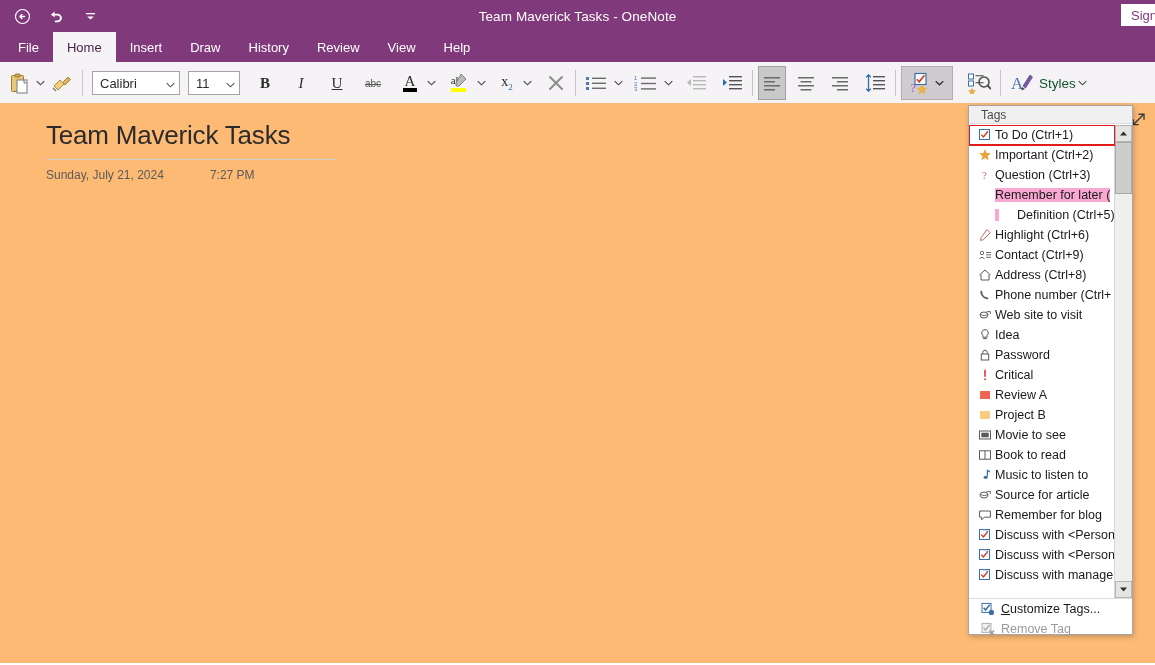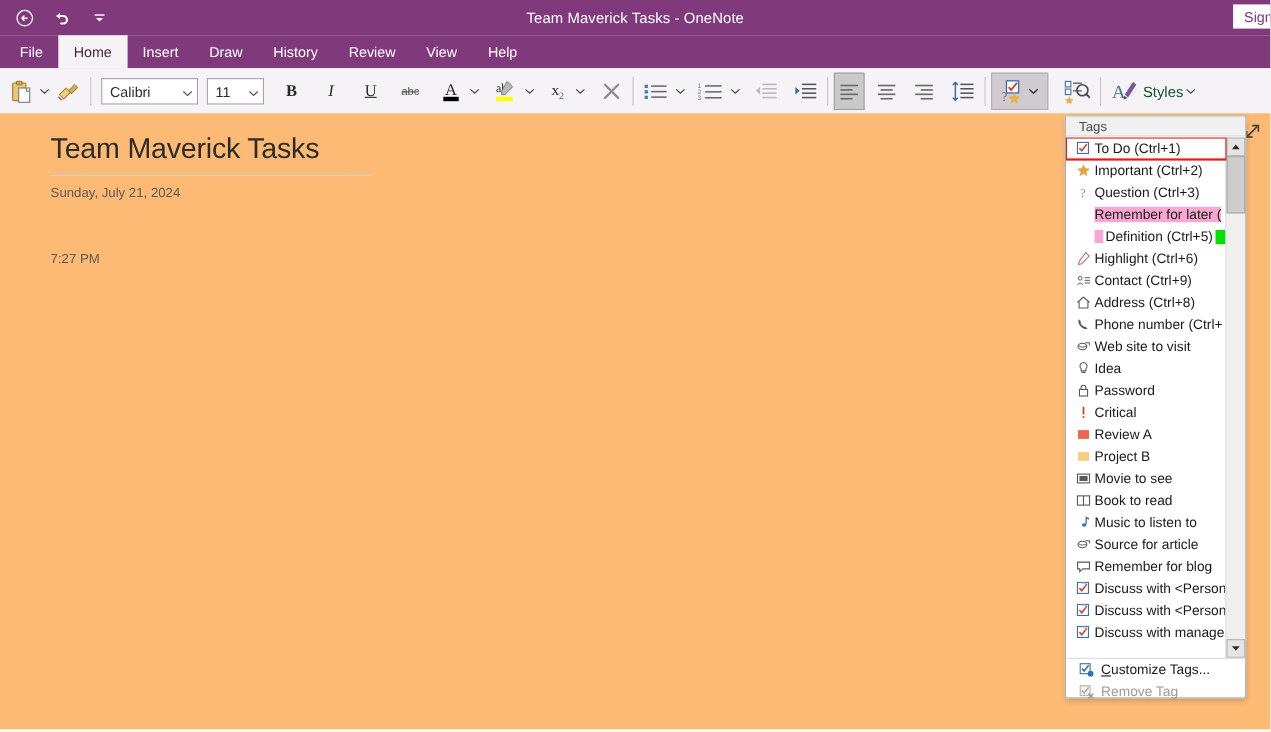--- a/index.html
+++ b/index.html
@@ -75,21 +75,21 @@
   .sub  { font-size:14px; color:#2b2b2b; font-family:"Liberation Serif",serif;}
   .sub sub{ font-size:9px; color:#2f6fa8; }
   .styles-lbl { font-size:13.5px; color:#14532d; margin-left:5px; }
 
   
   .canvas { position:absolute; left:0; top:103px; width:1155px; height:560px; background:#fdba74; }
   .pagehead { position:absolute; left:46px; top:18px; width:290px; }
   .page-title { font-size:26px; color:#2b2b2b; font-weight:400; line-height:1.15; white-space:nowrap;
                 font-family:"Liberation Sans", sans-serif; letter-spacing:-0.2px; }
   .page-rule { margin-top:8px; border-bottom:1px solid #cfcfcf; width:290px; }
-  .page-meta { display:flex; gap:46px; margin-top:8px; font-size:12px; color:#5a5a5a;flex-direction:column; }
+  .page-meta { display:flex; gap:46px; margin-top:8px; font-size:12px; color:#5a5a5a; }
 
   .expand-arrow { position:absolute; right:8px; top:8px; width:16px; height:16px; }
 
   
   .tagmenu {
     position:absolute; left:968px; top:105px; width:165px; height:530px;
     background:#ffffff; border:1px solid #a6a6a6;
     box-shadow:1px 2px 5px rgba(0,0,0,.22);
     font-size:12.5px; color:#1a1a1a;
   }
@@ -100,21 +100,21 @@
   }
   .taglist { position:absolute; left:0; top:19px; width:146px; height:473px; overflow:hidden; }
   .tagrow {
     height:20px; display:flex; align-items:center; padding-left:6px;
     white-space:nowrap; overflow:hidden;
   }
   .tagrow .ti { width:20px; min-width:20px; display:flex; align-items:center; justify-content:center; }
   .tagrow .tl { font-size:12.5px; color:#1a1a1a; line-height:1; }
   .tagrow.sel-box { outline:2px solid #e21b1b; outline-offset:-1px; position:relative; z-index:5; }
   .tagrow .tl.hl-yellow { background:#f9a8d4; padding:1px 0; }
-  .tagrow .tl.bar-green { border-left:8px solid #f9a8d4; padding-left:2px; }
+  .tagrow .tl.bar-green { border-left:4px solid #f9a8d4; padding-left:18px; }
 
   
   .tagscroll {
     position:absolute; right:1px; top:19px; width:17px; height:473px;
     background:#f0f0f0; border-left:1px solid #d6d6d6;
   }
   .sb-btn { width:17px; height:17px; background:#e4e4e4; border:1px solid #b5b5b5;
             display:flex; align-items:center; justify-content:center; }
   .sb-btn.down { position:absolute; bottom:0; left:0; }
   .sb-thumb { position:absolute; left:0; top:17px; width:17px; height:52px;

